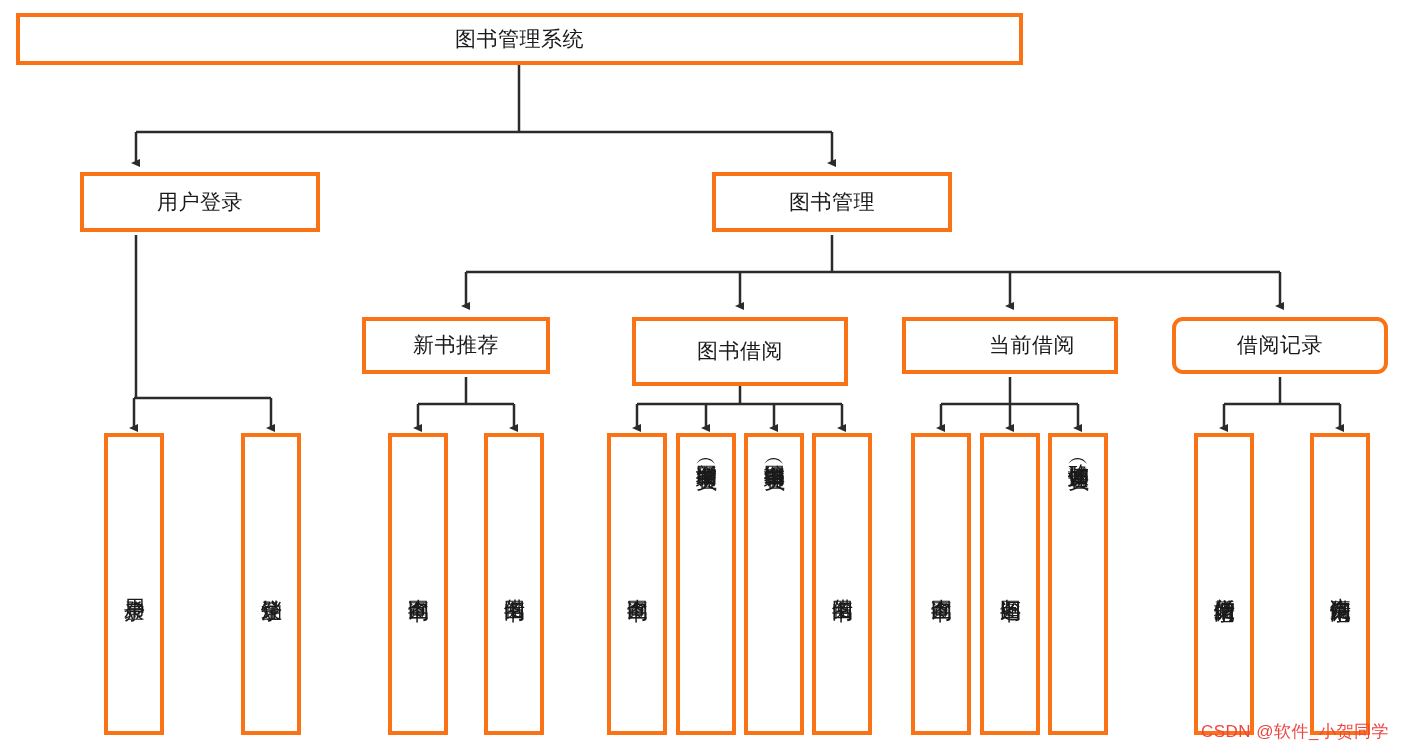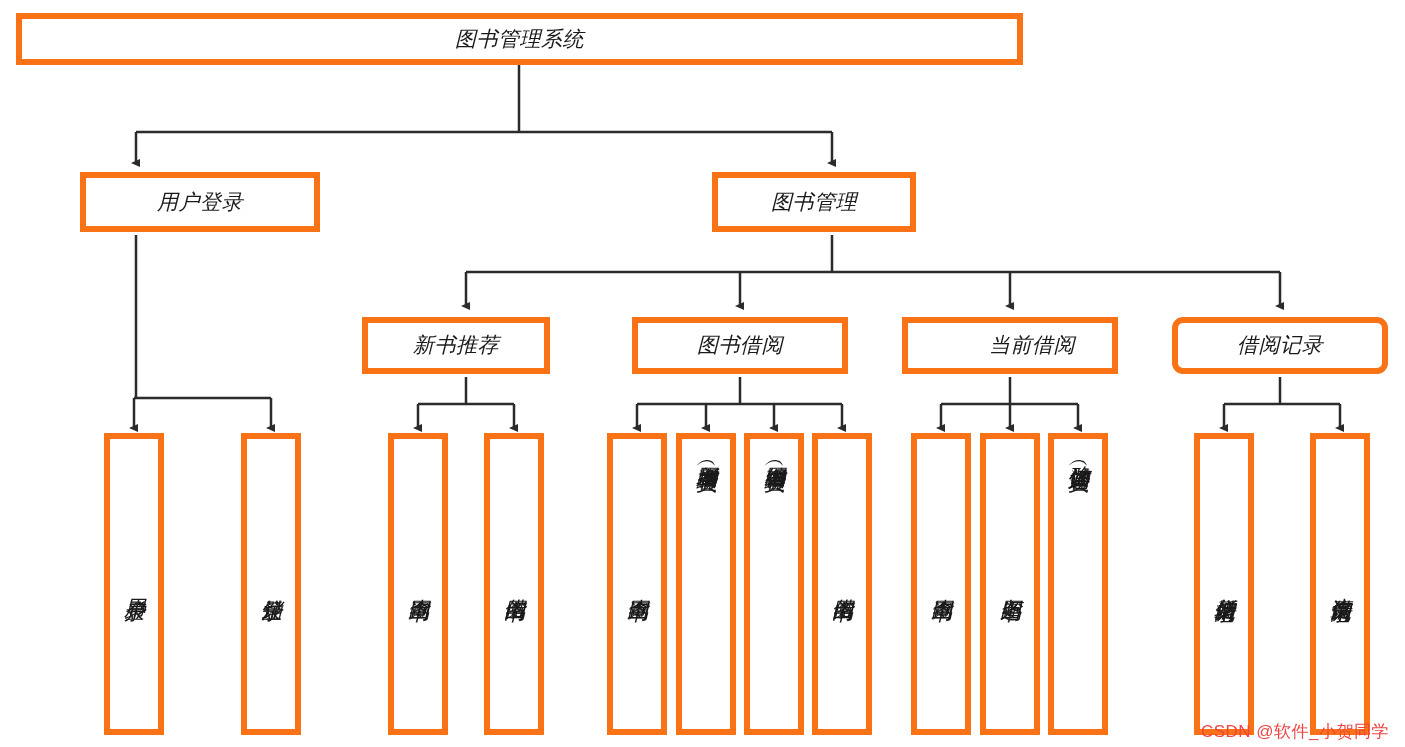--- a/index.html
+++ b/index.html
@@ -21,26 +21,25 @@
     position: absolute;
     left: 0;
     top: 0;
     width: 1405px;
     height: 747px;
   }
   .node {
     position: absolute;
     box-sizing: border-box;
     background: #ffffff;
-    border: 6px solid #f97316;
+    border: 4px solid #f97316;
     display: flex;
     align-items: center;
     justify-content: center;
     color: #1a1a1a;
-    font-style: italic;
   }
   .node .label {
     font-size: 21px;
     line-height: 1.25;
     letter-spacing: 0.5px;
     white-space: nowrap;
   }
   .node.leaf {
     align-items: flex-start;
     justify-content: center;
@@ -124,28 +123,28 @@
     </g>
   </svg>
 
   <div class="node" style="left:16px; top:13px; width:1007px; height:52px;">
     <span class="label">图书管理系统</span>
   </div>
 
   <div class="node" style="left:80px; top:172px; width:240px; height:60px;">
     <span class="label">用户登录</span>
   </div>
-  <div class="node" style="left:712px; top:172px; width:204px; height:60px;">
+  <div class="node" style="left:712px; top:172px; width:240px; height:60px;">
     <span class="label">图书管理</span>
   </div>
 
   <div class="node" style="left:362px; top:317px; width:188px; height:57px;align-items:center;">
     <span class="label">新书推荐</span>
   </div>
-  <div class="node" style="left:632px; top:317px; width:216px; height:57px;">
+  <div class="node" style="left:632px; top:317px; width:216px; height:69px;">
     <span class="label">图书借阅</span>
   </div>
   <div class="node" style="left:902px; top:317px; width:216px; height:57px;padding-left:44px;">
     <span class="label">当前借阅</span>
   </div>
   <div class="node" style="left:1172px; top:317px; width:216px; height:57px;border-radius:11px;">
     <span class="label">借阅记录</span>
   </div>
 
   <div class="node leaf center-text" style="left:104px; top:433px; width:60px; height:302px;">

